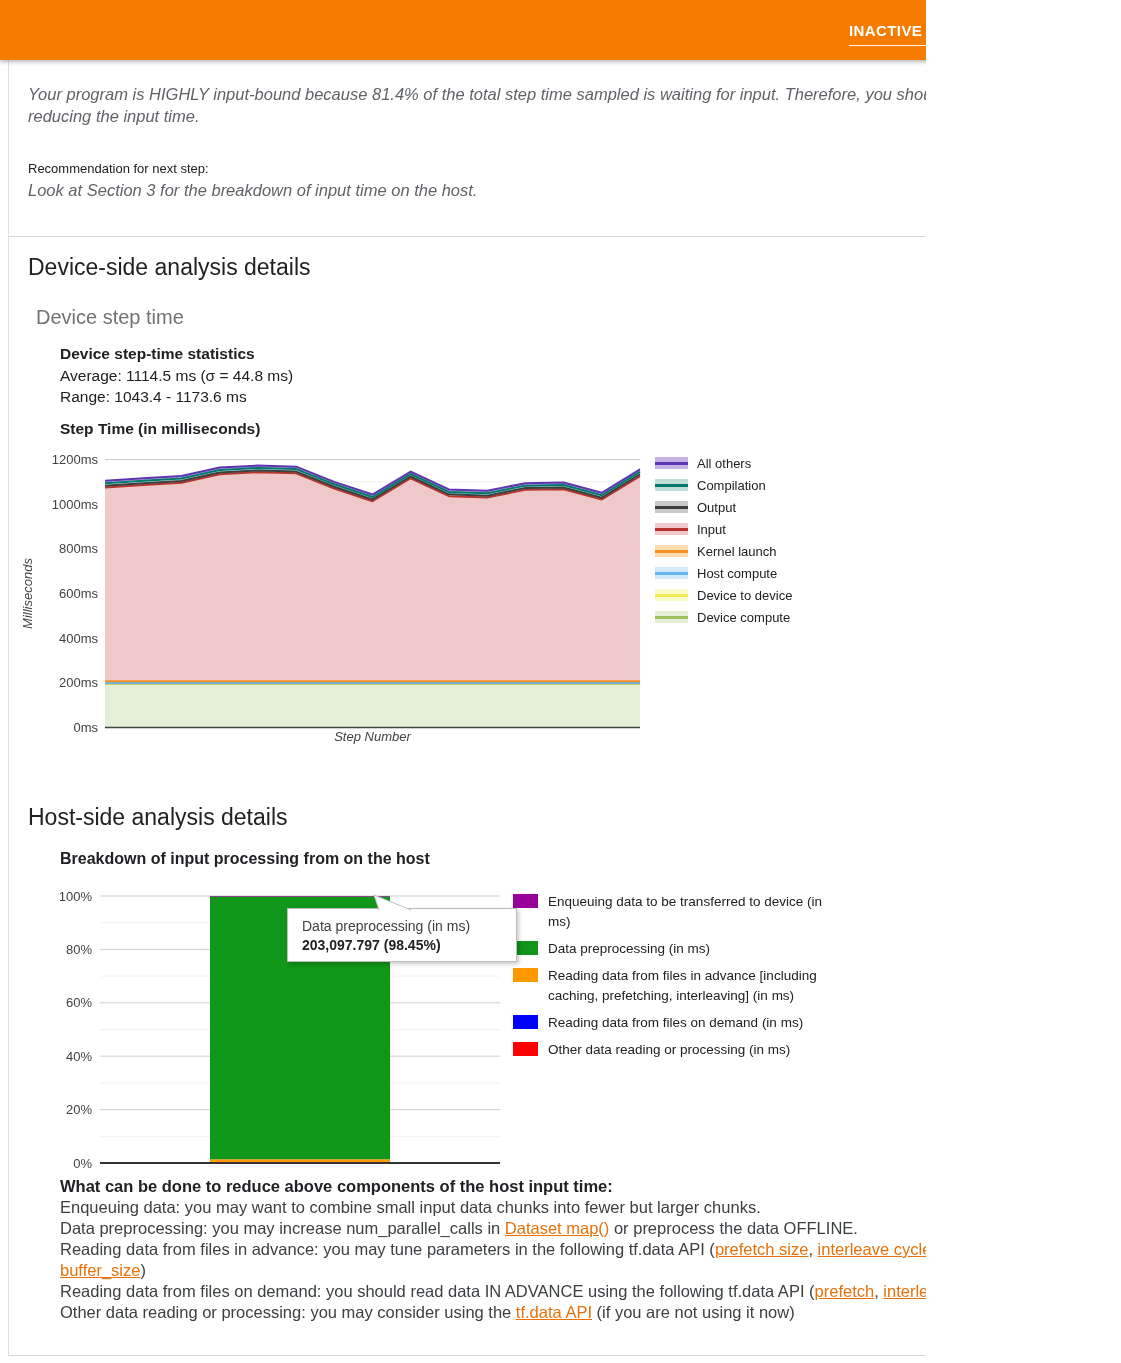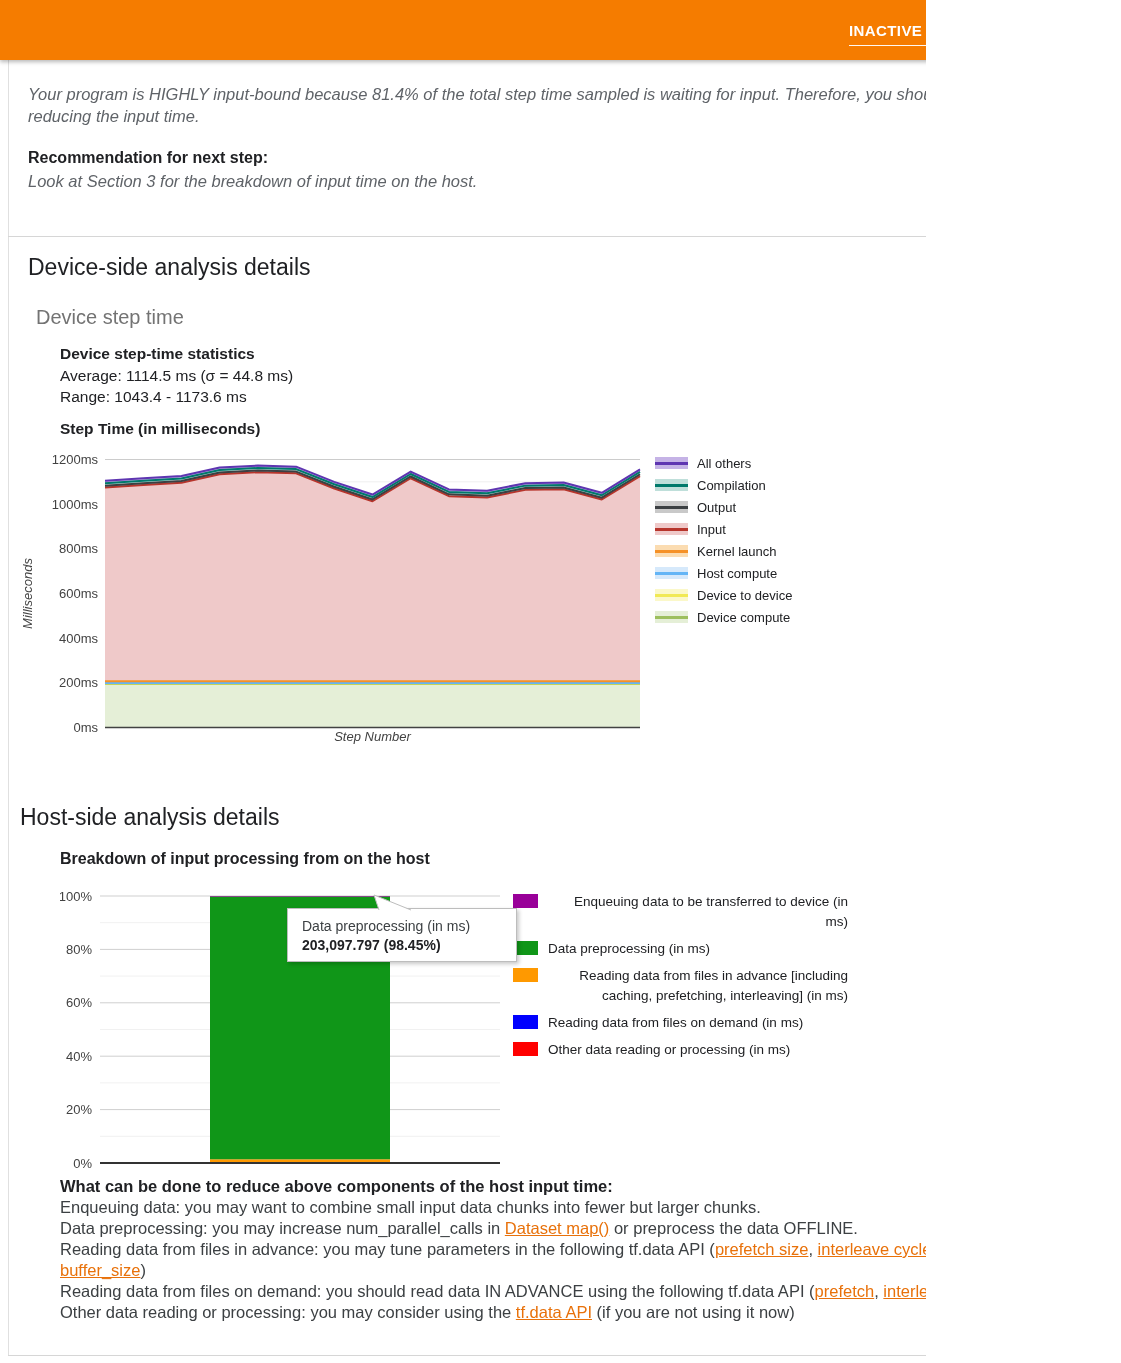--- a/index.html
+++ b/index.html
@@ -25,39 +25,39 @@
   }
   .appbar-icon { position:absolute; top:18px; width:24px; height:24px; cursor:pointer; }
   .appbar-icon svg { width:24px; height:24px; fill:#fff; }
   
   .left-rule { position:absolute; left:8px; top:60px; width:1px; height:1295px; background:#e0e0e0; }
   .h-divider { position:absolute; left:8px; width:1113px; height:1px; background:#d6d6d6; }
   
   .summary { position:absolute; left:28px; top:74px; width:1056px; }
   .h1 { font-size:24px; font-weight:400; color:#202124; }
   .summary-body { margin-top:9px; font-style:italic; font-size:16.5px; line-height:22px; color:#5f6368; }
-  .rec-heading { margin-top:22px; font-weight:bold; font-size:16px; color:#202124; }
+  .rec-heading { margin-top:34px; font-weight:normal; font-size:13px; color:#202124; }
   .rec-body { margin-top:5px; font-style:italic; font-size:16.5px; color:#5f6368; }
   
   .h2 { position:absolute; font-size:23px; font-weight:400; color:#202124; }
   .h3 { position:absolute; font-size:20px; font-weight:400; color:#737373; }
   .stats { position:absolute; left:60px; top:343px; font-size:15.5px; line-height:21.5px; color:#202124; }
   .stats .bold { font-weight:bold; }
   .chart-title { position:absolute; font-size:15.5px; font-weight:bold; color:#202124; }
   
   .chart-box { position:absolute; }
   svg text.tick { font-family:"Liberation Sans",sans-serif; font-size:13px; fill:#424242; }
   svg text.axis-title { font-family:"Liberation Sans",sans-serif; font-size:13px; font-style:italic; fill:#424242; }
   
   .legend { position:absolute; }
   .legend-row { display:flex; align-items:flex-start; margin-bottom:9px; }
   .legend-row .lswatch { position:relative; width:33px; height:12px; margin-right:9px; flex-shrink:0; }
   .legend-row .lswatch .lline { position:absolute; left:0; right:0; top:4.5px; height:3px; }
   .legend-row .llabel { font-size:13px; color:#202124; line-height:13px; }
-  .legend2-row { display:flex; align-items:flex-start; margin-bottom:7px;text-align:right; }
+  .legend2-row { display:flex; align-items:flex-start; margin-bottom:7px; }
   .legend2-row .sq { width:25px; height:14px; margin-right:10px; margin-top:2px; flex-shrink:0; }
   .legend2-row .llabel { font-size:13.5px; color:#202124; line-height:20px; max-width:300px; }
   
   .gtooltip {
     position:absolute; left:287px; top:908px; width:230px; height:54px; z-index:5;
     background:#fff; border:1px solid #bdbdbd; box-shadow:2px 2px 4px rgba(0,0,0,.22);
     padding:8px 14px; font-size:14px; color:#202124;
   }
   .gtooltip .t1 { line-height:19px; color:#3c4043; }
   .gtooltip .t2 { line-height:19px; font-weight:bold; color:#202124; }
@@ -199,21 +199,21 @@
         <div class="llabel">Device to device</div>
       </div>
       <div class="legend-row">
         <div class="lswatch" style="background: rgb(229, 239, 215);">
           <div class="lline" style="background: rgb(157, 191, 94);"></div>
         </div>
         <div class="llabel">Device compute</div>
       </div>
     </div>
 
-  <div class="h2" style="left:20px; top:804px;">Host-side analysis details</div>
+  <div class="h2" style="left:28px; top:804px;">Host-side analysis details</div>
   <div class="chart-title" style="left:60px; top:850px; font-size:16px;">Breakdown of input processing from on the host</div>
 
   <div class="chart-box" style="left:60px; top:878px; width:500px; height:300px;"><svg width="500" height="300" viewBox="0 0 500 300">
         <line x1="40" x2="440" y1="258.3" y2="258.3" stroke="#f1f1f1" stroke-width="1"></line>
         <line x1="40" x2="440" y1="231.6" y2="231.6" stroke="#cfcfcf" stroke-width="1"></line>
         <line x1="40" x2="440" y1="204.9" y2="204.9" stroke="#f1f1f1" stroke-width="1"></line>
         <line x1="40" x2="440" y1="178.2" y2="178.2" stroke="#cfcfcf" stroke-width="1"></line>
         <line x1="40" x2="440" y1="151.5" y2="151.5" stroke="#f1f1f1" stroke-width="1"></line>
         <line x1="40" x2="440" y1="124.80000000000001" y2="124.80000000000001" stroke="#cfcfcf" stroke-width="1"></line>
         <line x1="40" x2="440" y1="98.10000000000002" y2="98.10000000000002" stroke="#f1f1f1" stroke-width="1"></line>

